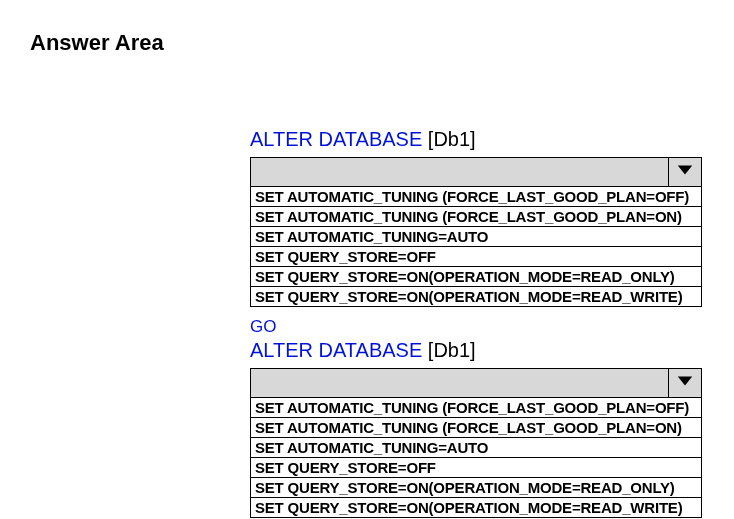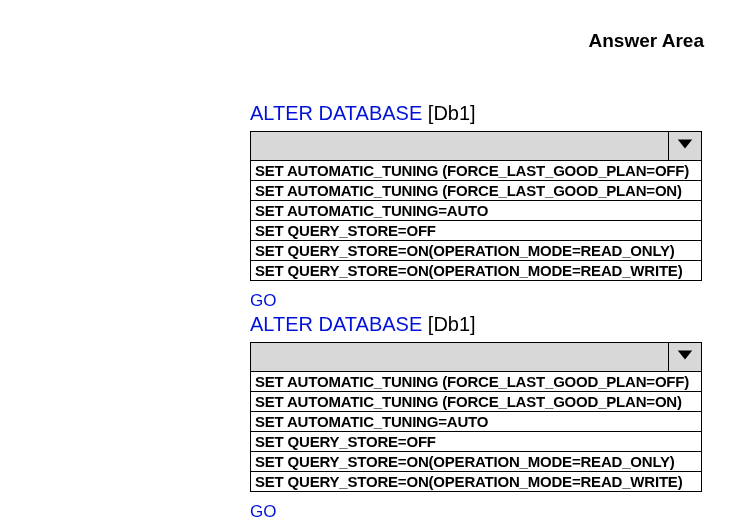--- a/index.html
+++ b/index.html
@@ -5,25 +5,24 @@
     body {
       font-family: Arial, sans-serif;
       background: #fff;
       margin: 0;
       padding: 20px 30px;
       width: 734px;
       box-sizing: border-box;
       color: #000;
     }
     .title {
-      font-size: 19px;
+      font-size: 22px;
       font-weight: bold;
-      margin-bottom: 50px;
+      margin-bottom: 72px;
       margin-top: 10px;
-      text-align: right;
     }
     .content {
       margin-left: 220px;
     }
     .sql-line {
       font-size: 20px;
       margin-bottom: 6px;
     }
     .kw {
       color: #0012d9;

